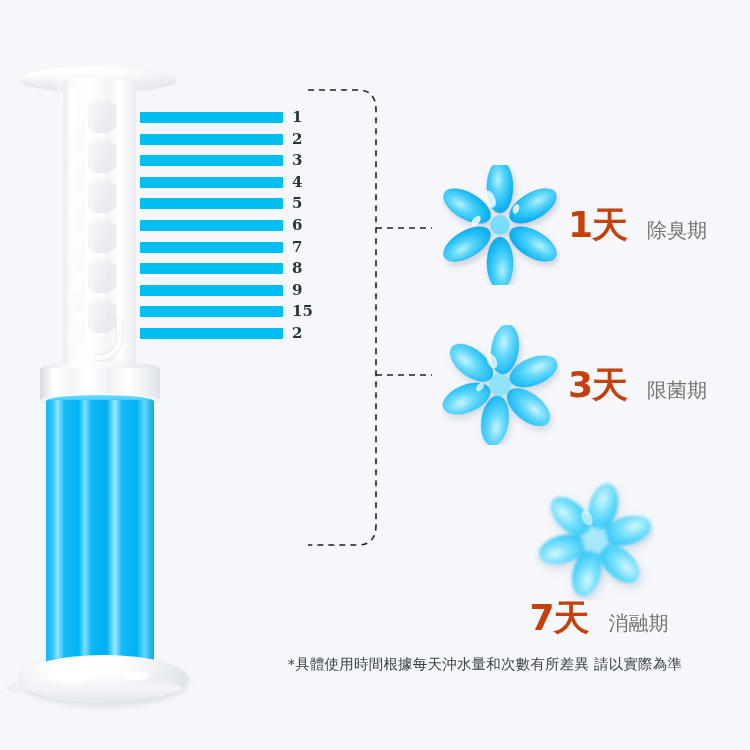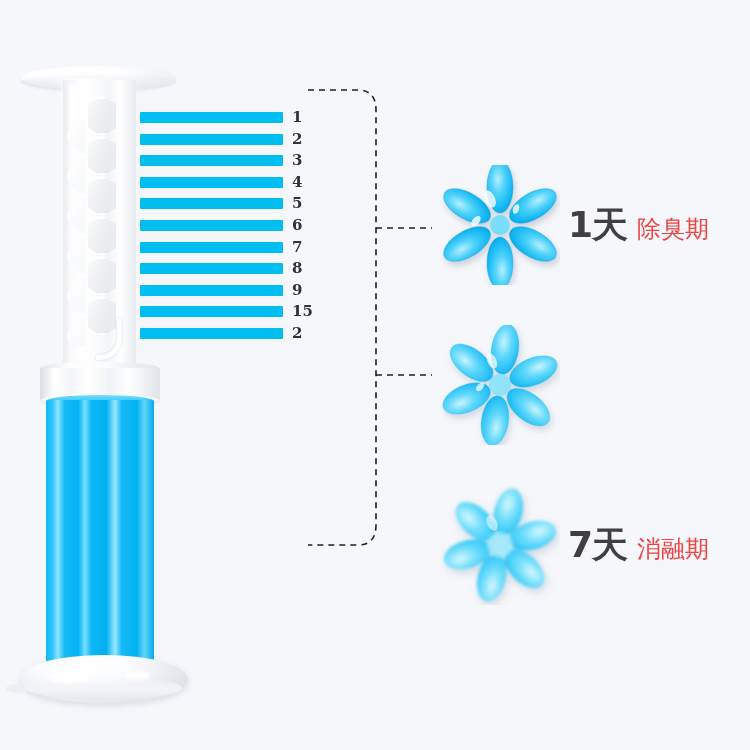--- a/index.html
+++ b/index.html
@@ -308,47 +308,47 @@
   .phase-row {
     position: absolute;
     left: 440px;
     width: 310px;
     height: 130px;
     display: flex;
     align-items: center;
   }
   #phase-0 { top: 160px; }
   #phase-1 { top: 320px; }
-  #phase-2 { top: 480px; }
+  #phase-2 { top: 480px; flex-direction: column; }
 
   .flower-wrap {
     position: relative;
     width: 120px;
     height: 120px;
     flex: 0 0 120px;
   }
   .phase-text {
     display: flex;
     align-items: baseline;
     margin-left: 8px;
   }
   .days {
     font-family: "DejaVu Sans", "Liberation Sans", sans-serif;
     font-size: 36px;
     font-weight: 800;
-    color: #404040;
+    color: #c2410c;
     letter-spacing: -1px;
     line-height: 1;
   }
   .phase-name {
     font-family: "DejaVu Sans", "Liberation Sans", sans-serif;
-    font-size: 24px;
+    font-size: 20px;
     font-weight: 500;
-    color: #ef4444;
-    margin-left: 10px;
+    color: #737373;
+    margin-left: 20px;
     line-height: 1;
   }
 
   
   #footnote {
     position: absolute;
     left: 0;
     top: 655px;
     width: 750px;
     text-align: center;
@@ -499,20 +499,24 @@
             <ellipse cx="60" cy="24" rx="13.5" ry="25" transform="rotate(308 60 60)"></ellipse>
           </g>
           <circle cx="60" cy="60" r="11" fill="#7fe2fc" opacity=".8"></circle>
         </g>
         <g fill="#ffffff" opacity=".7">
           <ellipse cx="52" cy="36" rx="4.5" ry="8" transform="rotate(-25 52 36)"></ellipse>
           <ellipse cx="40" cy="62" rx="3" ry="5" transform="rotate(40 40 62)"></ellipse>
         </g>
       </svg>
     </div>
+    <div class="phase-text">
+      <span class="days">3天</span>
+      <span class="phase-name">限菌期</span>
+    </div>
   </div>
 
   <div class="phase-row" id="phase-2">
     <div class="flower-wrap">
       <svg width="120" height="120" viewBox="0 0 120 120">
         <defs>
           <radialGradient id="fg2" cx="42%" cy="34%" r="74%">
             <stop offset="0%" stop-color="#d4f7ff"></stop>
             <stop offset="42%" stop-color="#79e0fc"></stop>
             <stop offset="80%" stop-color="#3fcdf8"></stop>
@@ -538,14 +542,15 @@
           <ellipse cx="52" cy="38" rx="5" ry="8" transform="rotate(-25 52 38)"></ellipse>
         </g>
       </svg>
     </div>
     <div class="phase-text">
       <span class="days">7天</span>
       <span class="phase-name">消融期</span>
     </div>
   </div>
 
+  <div id="footnote">*具體使用時間根據每天沖水量和次數有所差異  請以實際為準</div>
 
 </div>
 
 </body></html>

